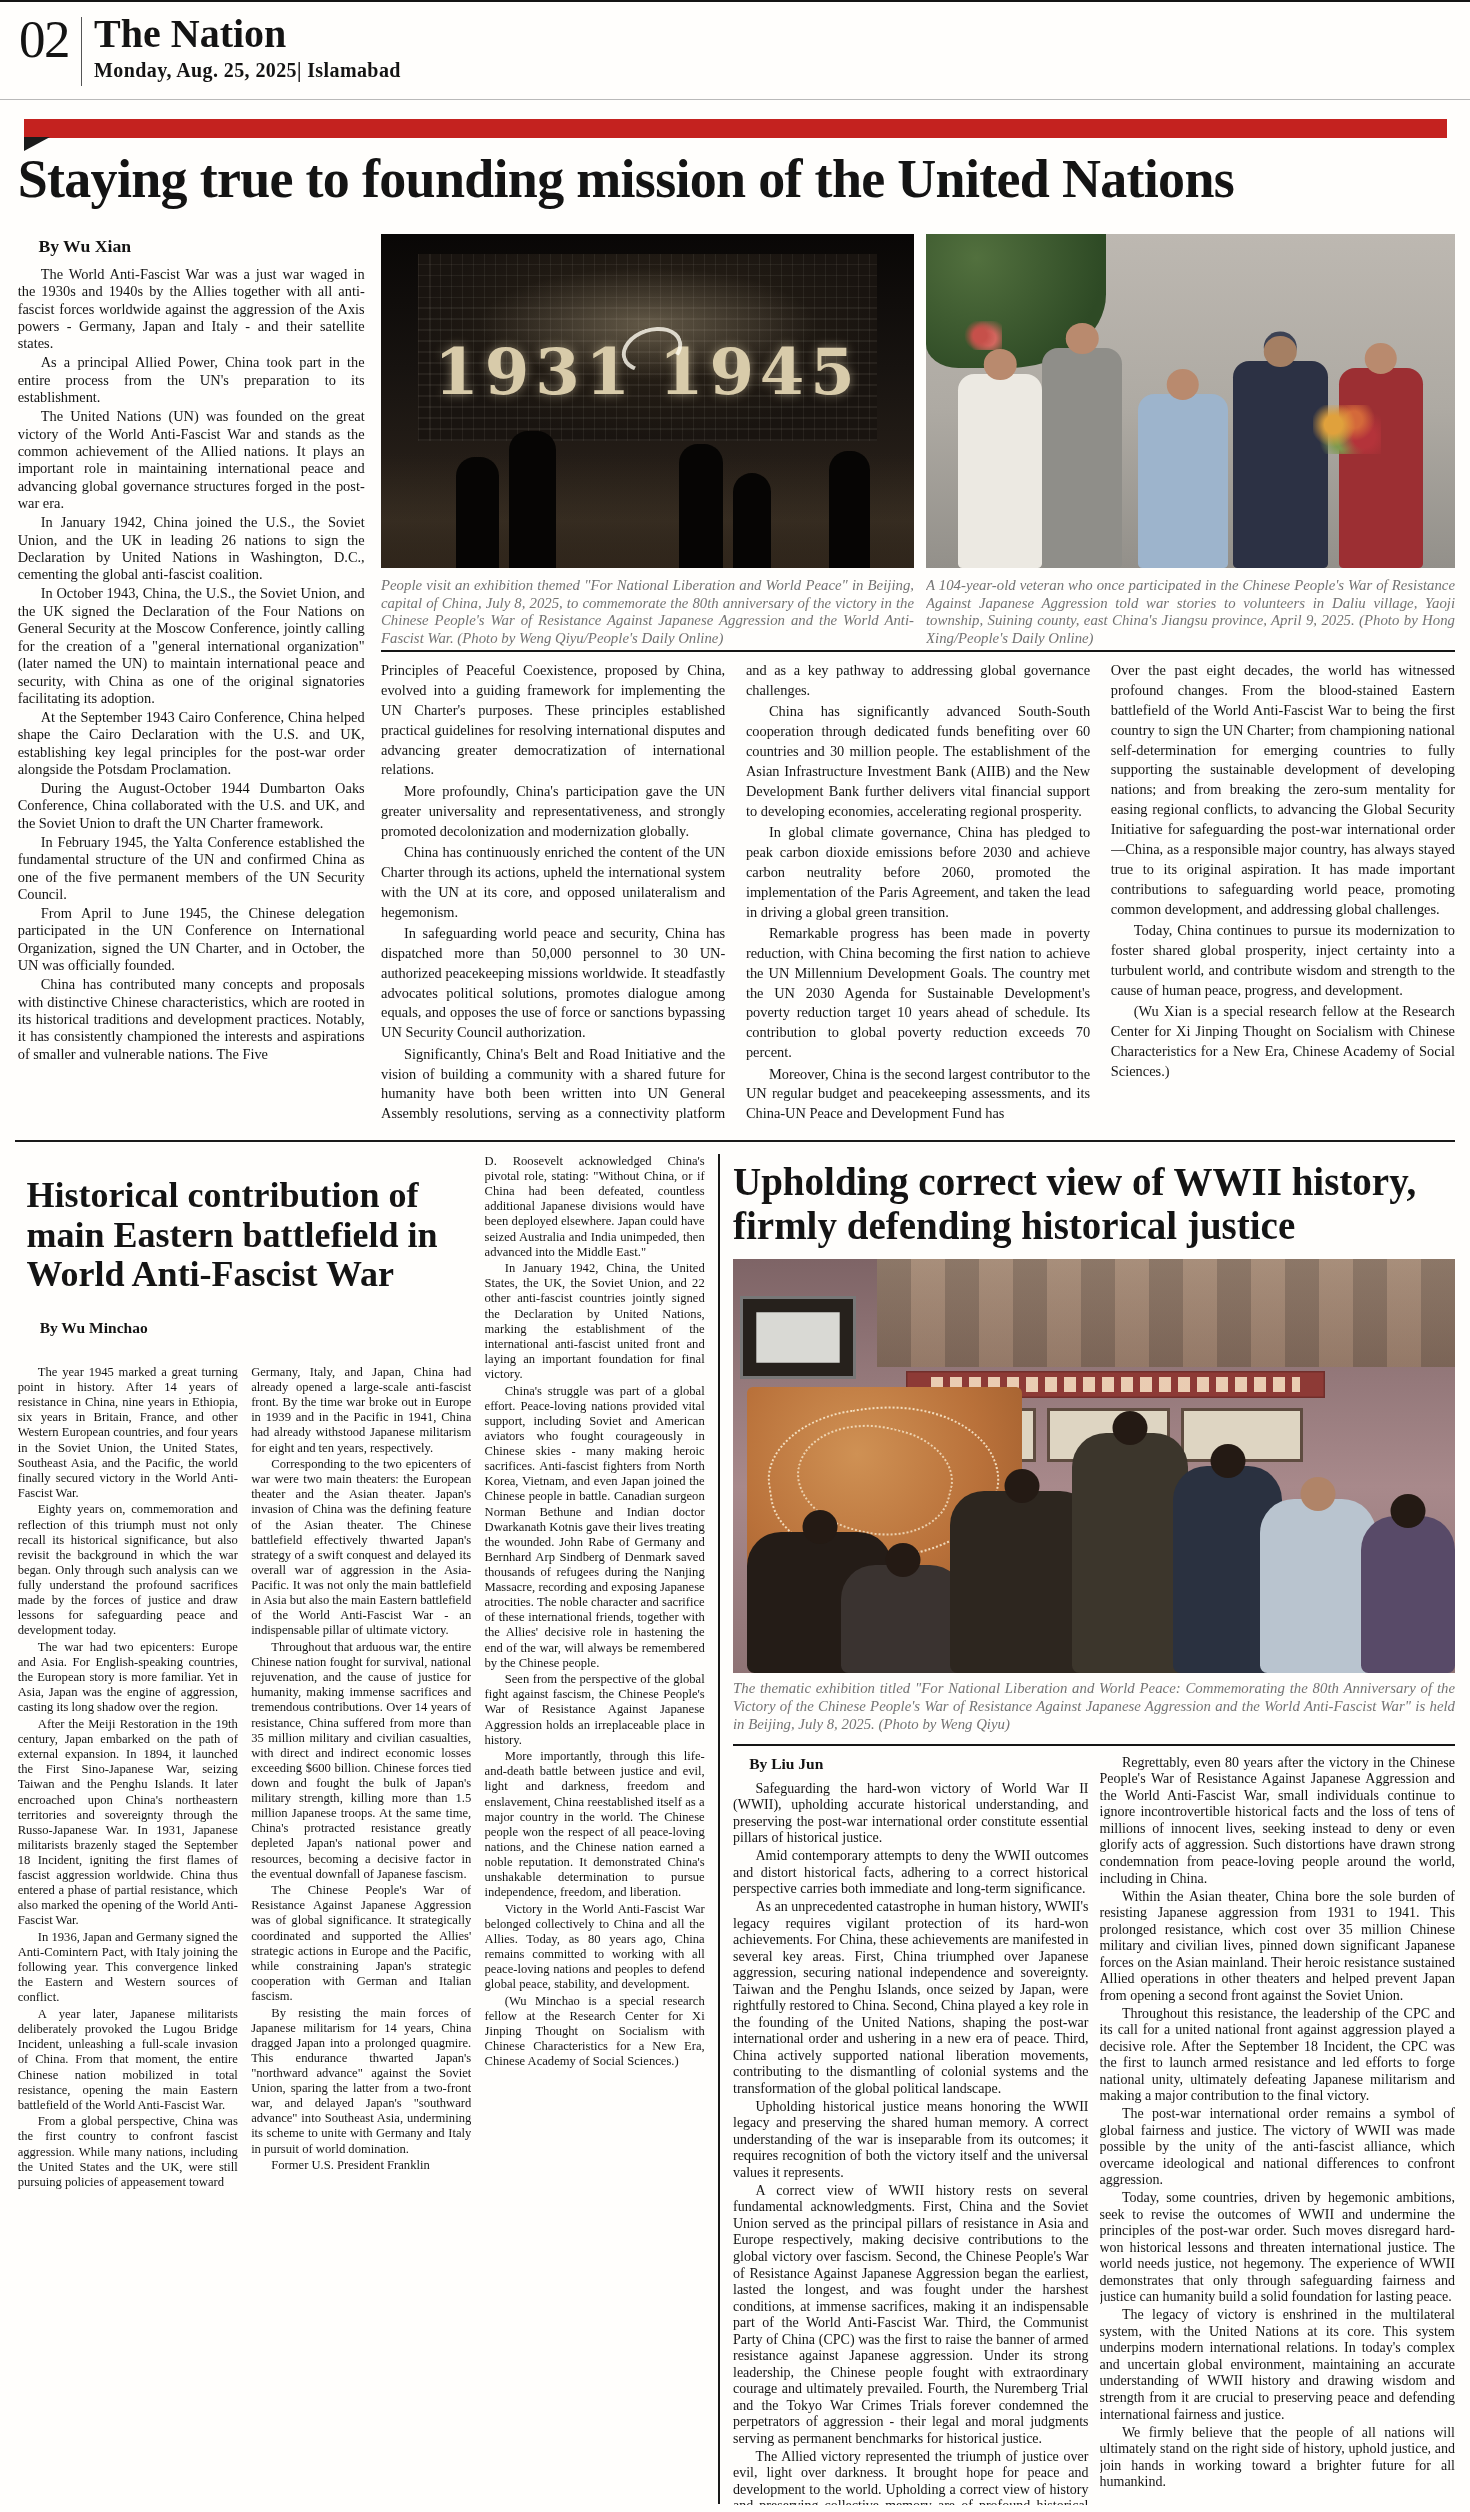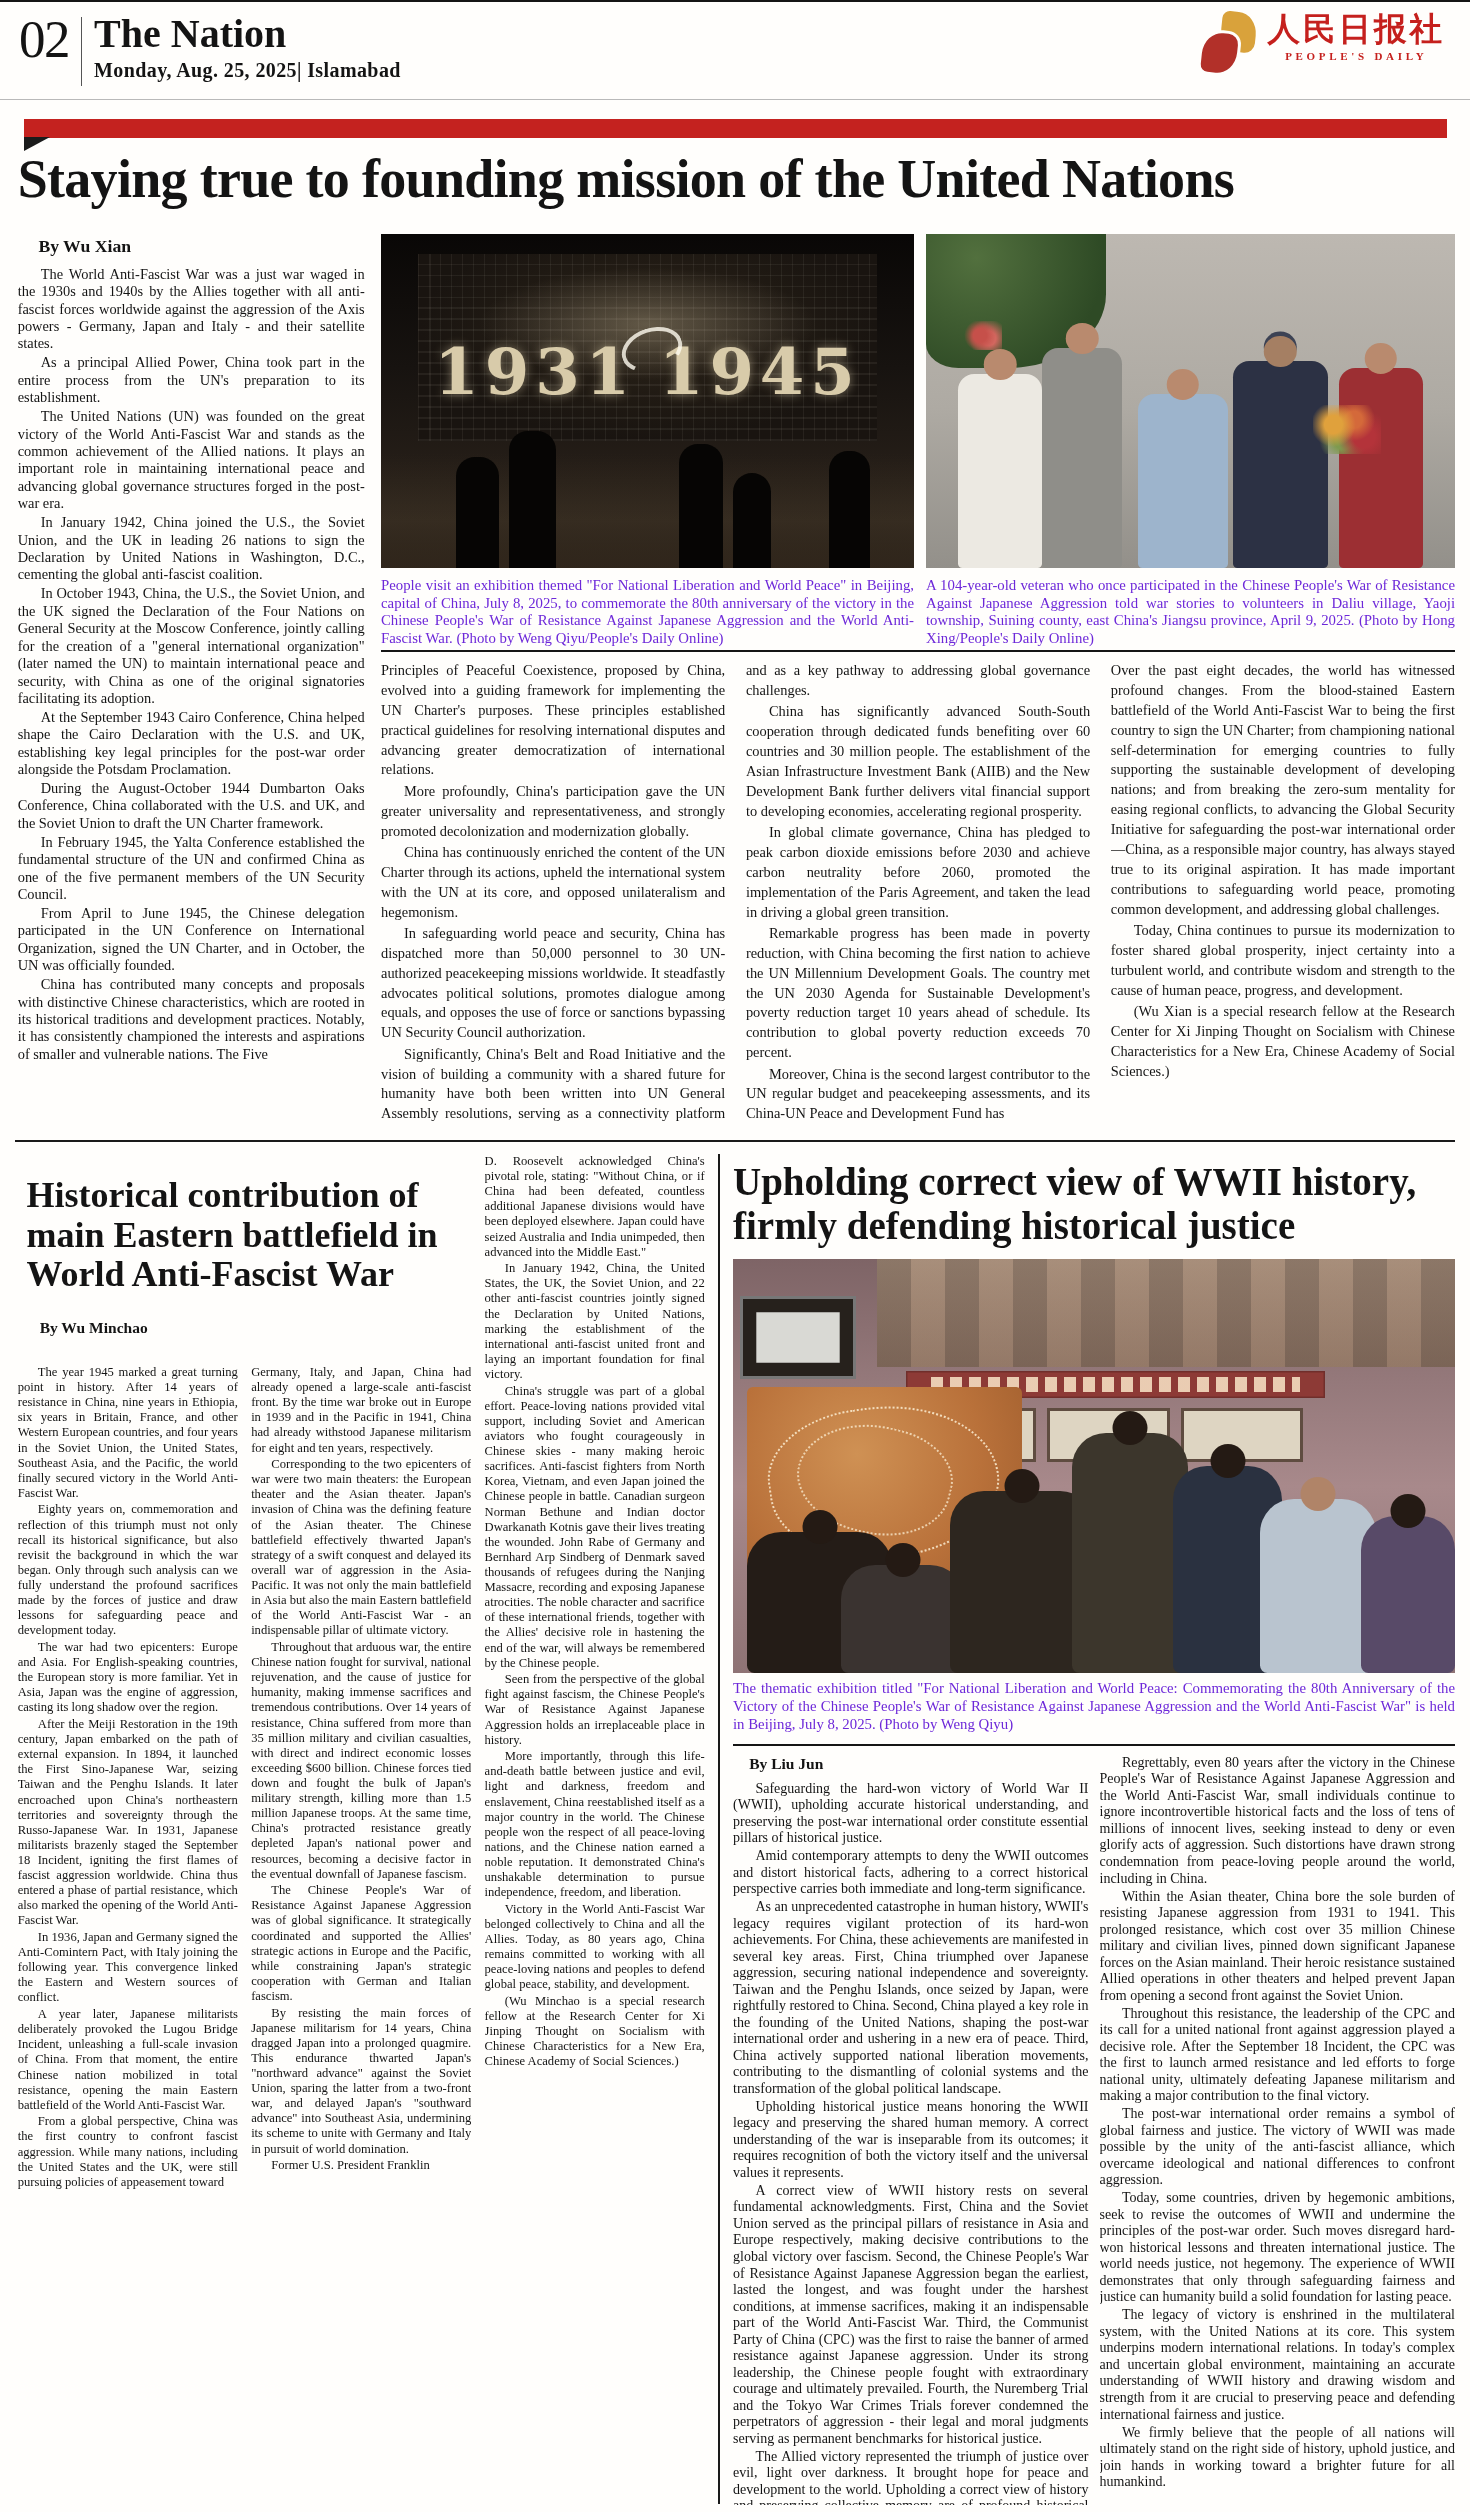--- a/index.html
+++ b/index.html
@@ -22,21 +22,21 @@
           border-radius:55% 10.3px 55% 7.4px;transform:rotate(6deg);box-shadow:0 0 0 3px #fffefc}
   .logo-txt{text-align:center}
   .logo-cn{font-size:32.5px;font-weight:700;color:#c5201d;letter-spacing:3px;line-height:1.1;white-space:nowrap}
   .logo-en{font-size:11px;font-weight:700;color:#c5201d;letter-spacing:3.7px;margin-top:1.5px}
   .hdr-hairline{position:absolute;top:97px;left:0;width:100%;height:0.7px;background:#b9b9b9}
 
   
   .para{text-align:justify;text-indent:1.6em;margin:0 0 1.5px 0;hyphens:none}
   .cont .para:first-child{text-indent:0}
   .byline{font-weight:700}
-  .caption{text-align:justify;color:#6d28d9}
+  .caption{font-style:italic;text-align:justify;color:#737373}
 
   
   .a1-redbar{position:absolute;top:117px;left:23.6px;width:1423px;height:18.5px;background:#c4221f}
   .a1-fold{position:absolute;top:135px;left:23.6px;width:0;height:0;
            border-top:14.8px solid #1b1b1b;border-right:26.6px solid transparent}
   .a1-headline{position:absolute;top:149px;left:17.7px;width:1436px;font-size:54px;font-weight:700;
                letter-spacing:-0.7px;line-height:1.05;white-space:nowrap}
   .a1-col1{position:absolute;top:232px;left:17.7px;width:347px;height:891px;overflow:hidden;
            font-size:14.4px;line-height:1.21}
   .a1-col1 .byline{font-size:17.7px;margin:1.5px 0 8.9px 20.7px}
@@ -148,30 +148,20 @@
 <div class="page">
 
   <div class="hdr">
     <div class="pagenum">02</div>
     <div class="hdr-vrule"></div>
     <div>
       <div class="masthead">The Nation</div>
       <div class="dateline">Monday, Aug. 25, 2025| Islamabad</div>
     </div>
   </div>
-  <div class="logo">
-    <div class="logo-mark">
-        <i class="lm-gold"></i>
-        <i class="lm-red"></i>
-      </div>
-    <div class="logo-txt">
-      <div class="logo-cn">人民日报社</div>
-      <div class="logo-en">PEOPLE'S DAILY</div>
-    </div>
-  </div>
   <div class="hdr-hairline"></div>
 
   <div class="a1-redbar"></div>
   <div class="a1-fold"></div>
   <h1 class="a1-headline">Staying true to founding mission of the United Nations</h1>
 
   <div class="a1-col1">
     <div class="byline">By Wu Xian</div>
     <div>
         <p class="para">The World Anti-Fascist War was a just war waged in the 1930s and 1940s by the Allies together with all anti-fascist forces worldwide against the aggression of the Axis powers - Germany, Japan and Italy - and their satellite states.</p>

